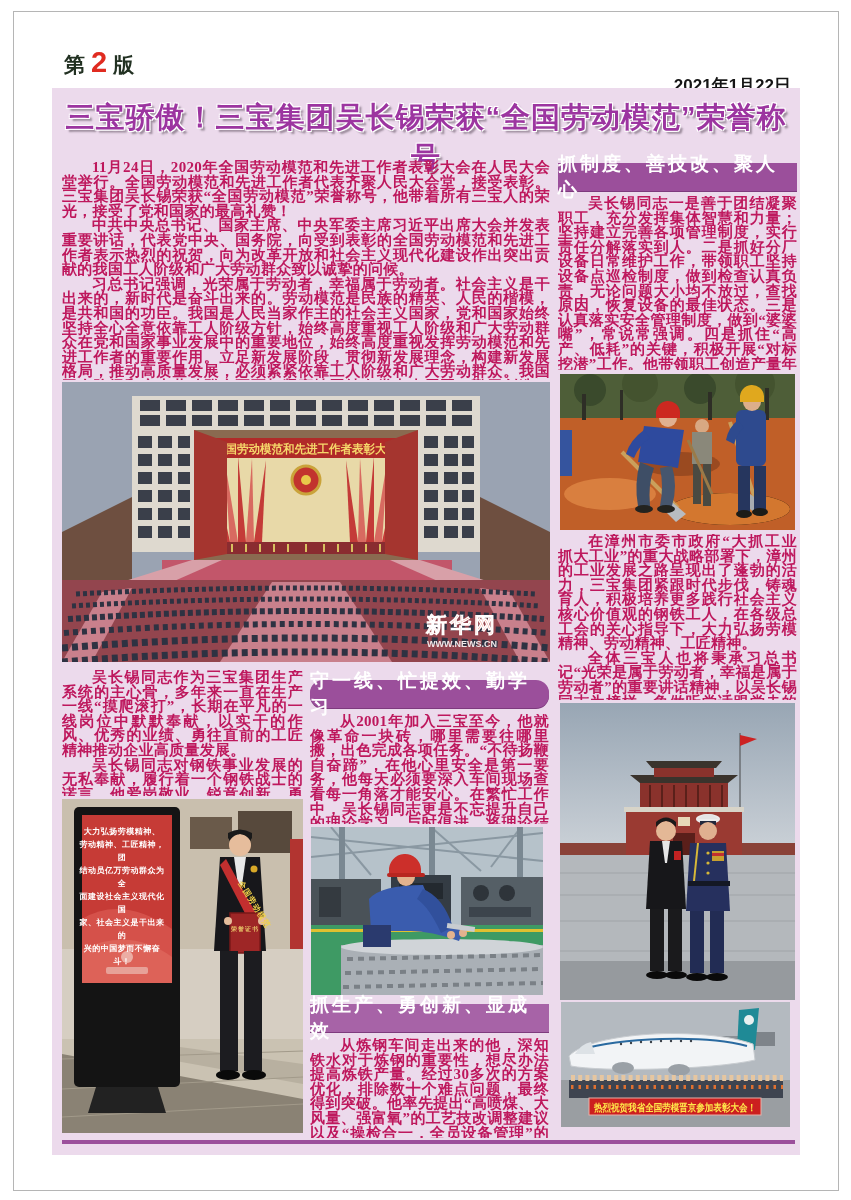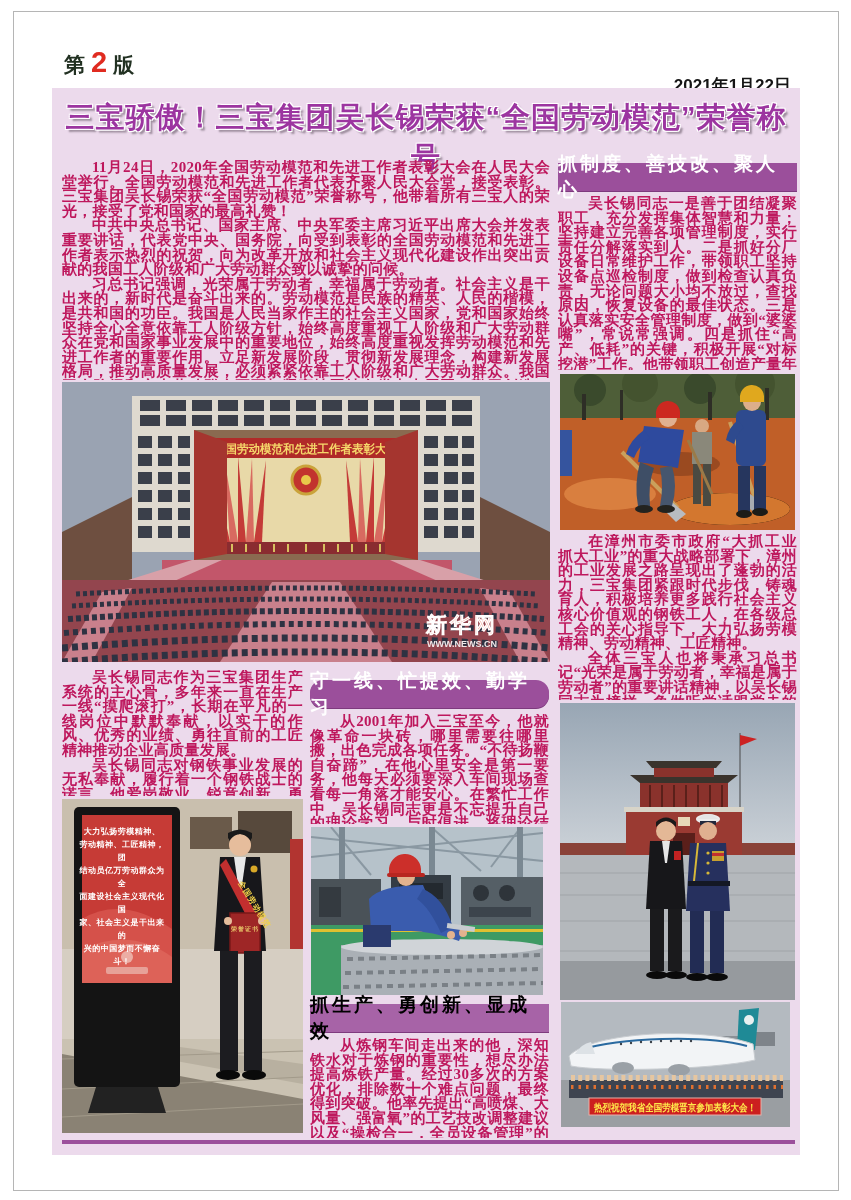--- a/index.html
+++ b/index.html
@@ -23,21 +23,21 @@
     font-weight:bold;font-size:29px;letter-spacing:1px;color:#9c35a0;
     text-shadow:-1px -1px 0 #fff,1px -1px 0 #fff,-1px 1px 0 #fff,1px 1px 0 #fff,3px 3px 2px #9a8a9a;}
 
   .body-text{font-size:15px;line-height:14.6px;letter-spacing:.3px;color:#be185d;
     font-weight:bold;text-align:justify;overflow:hidden;}
   .body-text p{margin:0;text-indent:2em;}
 
   .sec-header{height:28px;background:#9b4f9b;color:#ffffff;display:flex;align-items:center;
     justify-content:center;font-family:"Liberation Sans",sans-serif;font-weight:bold;
     font-size:19px;letter-spacing:3px;box-shadow:0 1px 0 #7e3a7e;}
-  .sec-header.red-text{color:#000000;background:#a763a7;}
+  .sec-header.red-text{color:#ffffff;background:#a763a7;}
 
   .photo{overflow:hidden;background:#888;}
   .photo svg{display:block;}
 
   .kiosk-text{position:absolute;left:14px;top:26px;width:92px;color:#fff;font-size:8px;
     line-height:13px;text-align:center;font-weight:bold;letter-spacing:.5px;}
 
   .purple-rule{background:#9b4f9b;}
 </style>
 </head>

